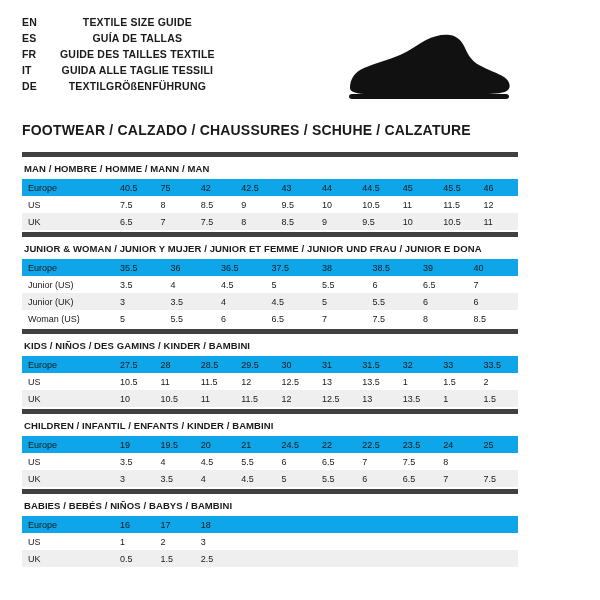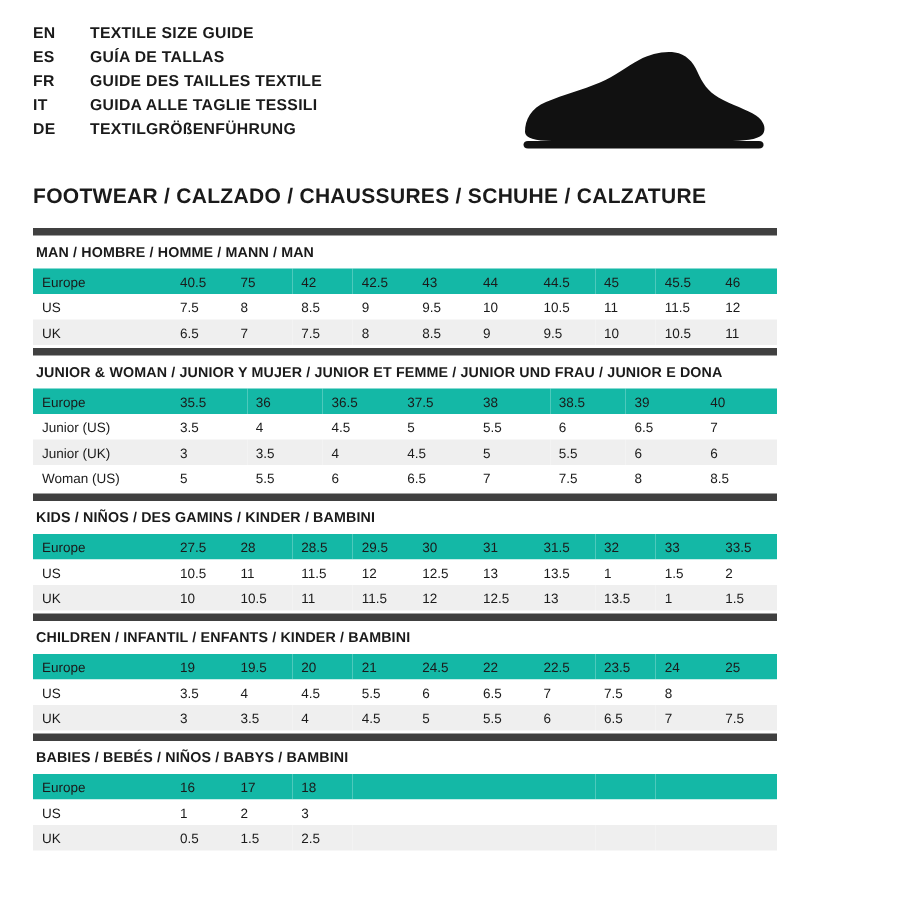--- a/index.html
+++ b/index.html
@@ -36,20 +36,21 @@
     padding: 0 0 3px 0;
     vertical-align: top;
     line-height: 13px;
   }
   .lang-code {
     width: 38px;
     color: #1a1a1a;
   }
   .lang-title {
     color: #1a1a1a;
+    text-align: center;
   }
   .shoe-wrap {
     position: absolute;
     right: 4px;
     top: 16px;
     width: 170px;
     height: 70px;
   }
   .shoe-wrap svg { display: block; }
 
@@ -75,21 +76,21 @@
     table-layout: fixed;
   }
   table.sizes td {
     font-size: 9px;
     height: 17px;
     padding: 0 0 0 6px;
     text-align: left;
     color: #1a1a1a;
     white-space: nowrap;
   }
-  table.sizes tr.shade td { background: #14b8a6; }
+  table.sizes tr.shade td { background: #0ea5e9; }
   table.sizes tr.light td { background: #efefef; }
   table.sizes tr.white td { background: #ffffff; }
   td.rowhead { width: 86px; }
   .babies table.sizes td { }
 </style>
 </head>
 <body>
 
 <div class="page">
 

